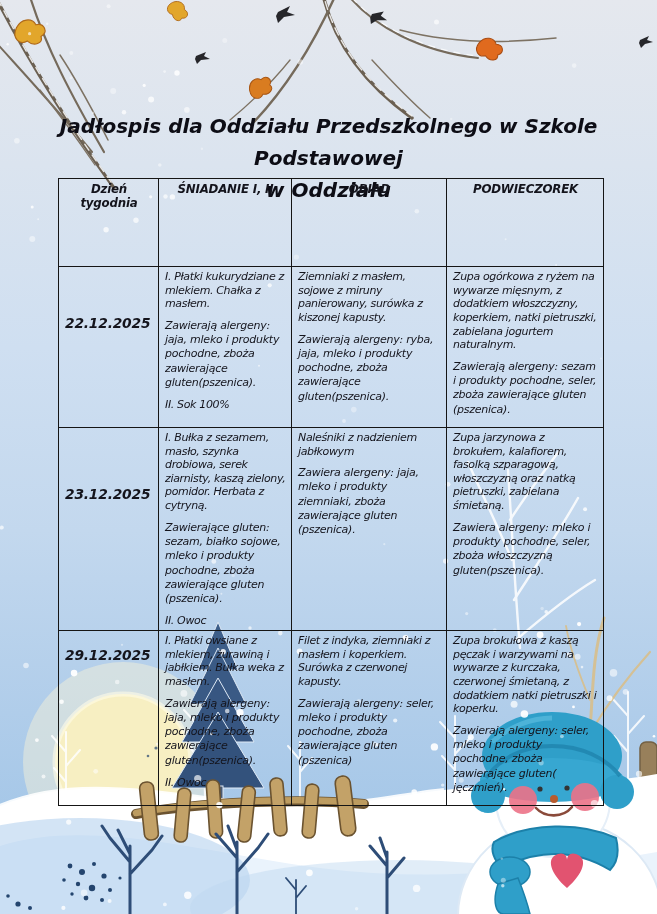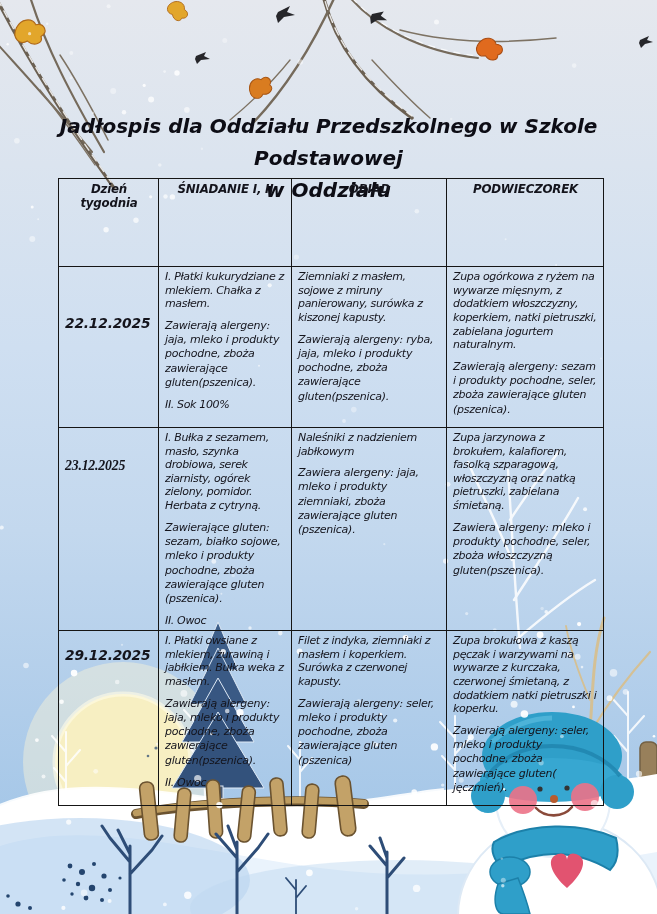--- a/index.html
+++ b/index.html
@@ -13,21 +13,21 @@
              border-collapse:collapse;table-layout:fixed;font-style:italic;color:#14141c;}
   table.menu td{border:1.6px solid #151515;vertical-align:top;padding:3px 5px 2px 6px;
                 background:transparent;overflow:hidden;}
   tr.hdr{height:88px;margin-top:37px;}
   tr.r1{height:158px;}
   tr.r2{height:198px;}
   tr.r3{height:153px;}
   td.hcell{vertical-align:middle;text-align:center;font-weight:bold;font-size:11.8px;letter-spacing:-0.2px;}
   td.datecell{text-align:left;font-weight:bold;font-size:13.8px;letter-spacing:-0.2px;margin-left:24px;}
   tr.r1 td.datecell{padding-top:48px;}
-  tr.r2 td.datecell{padding-top:30px;font-family:Liberation Serif, serif;}
+  tr.r2 td.datecell{padding-top:58px;}
   tr.r3 td.datecell{padding-top:16px;}
   .main{font-weight:normal;font-size:11px;line-height:1.24;letter-spacing:-0.35px;}
   .allerg{font-weight:normal;font-size:11px;line-height:1.3;letter-spacing:-0.25px;margin:8px 0;}
 </style>
 </head>
 <body>
 
 <div class="page">
 
   <svg class="bg" width="657" height="914" viewBox="0 0 657 914">
@@ -365,21 +365,21 @@
       </td>
       <td>
         <div class="main">Zupa ogórkowa z ryżem na wywarze mięsnym, z dodatkiem włoszczyzny, koperkiem, natki pietruszki, zabielana jogurtem naturalnym.</div>
         <div class="allerg">Zawierają alergeny: sezam i produkty pochodne, seler, zboża zawierające gluten (pszenica).</div>
       </td>
     </tr>
 
     <tr class="r2">
       <td class="datecell">23.12.2025</td>
       <td>
-        <div class="main">I. Bułka z sezamem, masło, szynka drobiowa, serek ziarnisty, ogórek zielony, pomidor. Herbata z cytryną.</div>
+        <div class="main">I. Bułka z sezamem, masło, szynka drobiowa, serek ziarnisty, kaszą zielony, pomidor. Herbata z cytryną.</div>
         <div class="allerg">Zawierające gluten: sezam, białko sojowe, mleko i produkty pochodne, zboża zawierające gluten (pszenica).</div>
         <div class="main">II. Owoc</div>
       </td>
       <td>
         <div class="main">Naleśniki z nadzieniem jabłkowym</div>
         <div class="allerg">Zawiera alergeny: jaja, mleko i produkty ziemniaki, zboża zawierające gluten (pszenica).</div>
       </td>
       <td>
         <div class="main">Zupa jarzynowa z brokułem, kalafiorem, fasolką szparagową, włoszczyzną oraz natką pietruszki, zabielana śmietaną.</div>
         <div class="allerg">Zawiera alergeny: mleko i produkty pochodne, seler, zboża włoszczyzną gluten(pszenica).</div>

